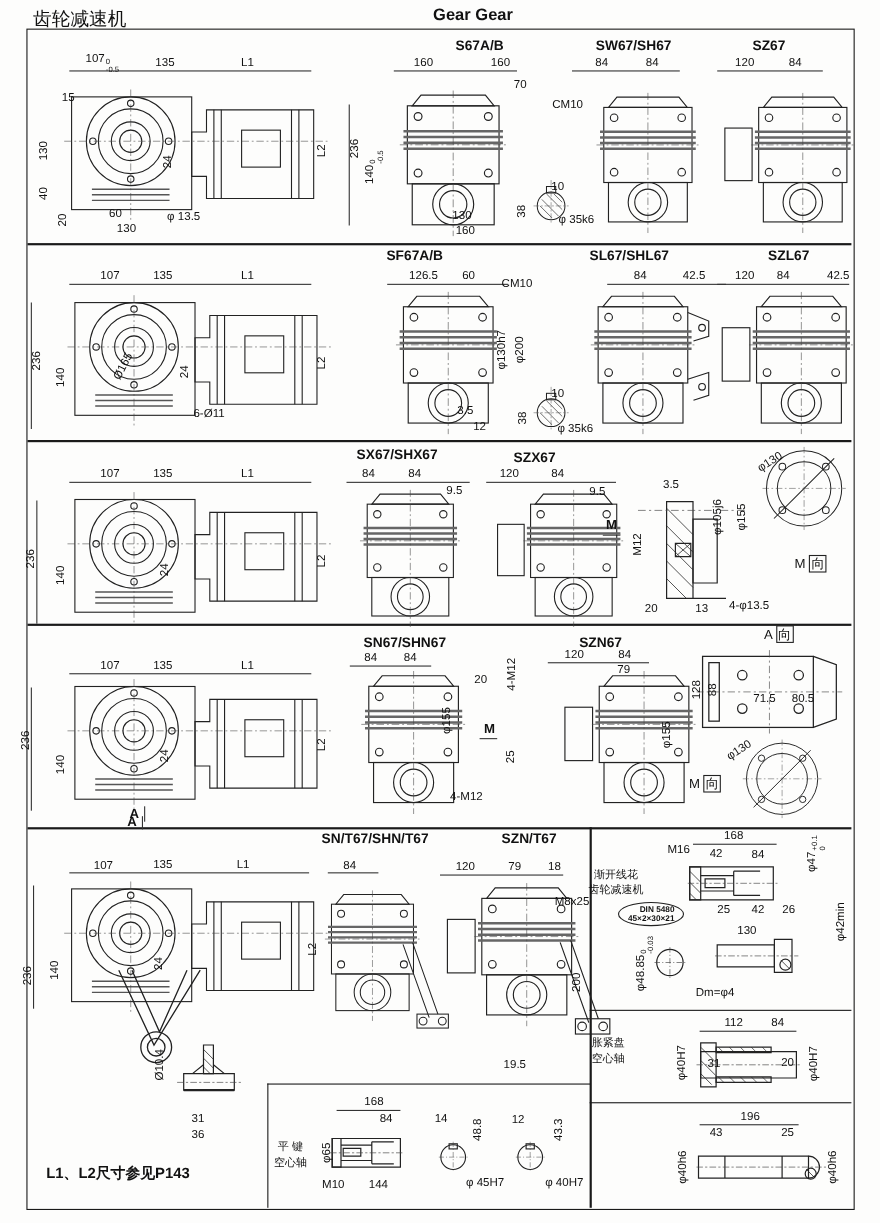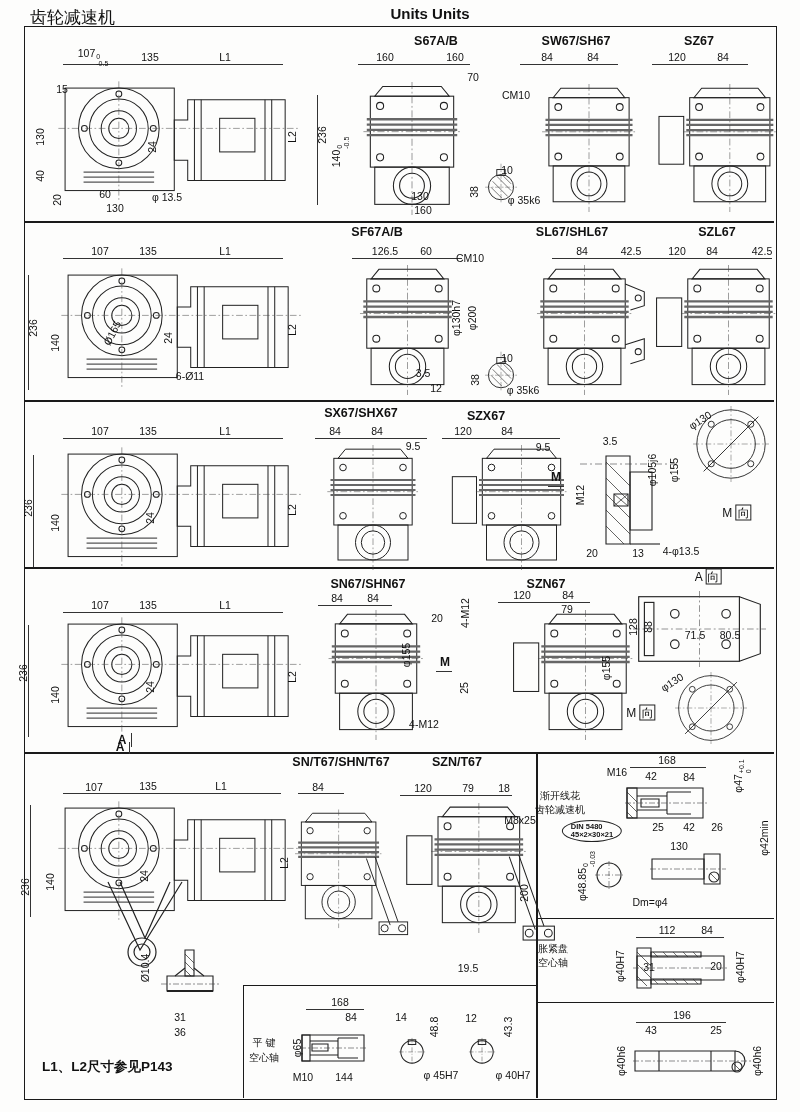--- a/index.html
+++ b/index.html
@@ -16,21 +16,21 @@
   .bx{border:1px solid #222;padding:0 1px;}
   .dl{position:absolute;background:#333;height:1px;z-index:2;}
   .dv{position:absolute;background:#333;width:1px;z-index:2;}
   .frame{position:absolute;border:1.5px solid #1a1a1a;z-index:1;}
   .sep{position:absolute;background:#1a1a1a;z-index:1;}
   .wm{position:absolute;font-size:300px;font-weight:bold;font-style:italic;color:#bfbfbf;opacity:.62;
       z-index:5;line-height:1;letter-spacing:-18px;pointer-events:none;}
   svg.draw{position:absolute;z-index:3;}
   svg.draw *{vector-effect:non-scaling-stroke;}
   .bubble{position:absolute;border:1.2px solid #222;border-radius:50%;padding:2px 8px;font-size:7.5px;
-          font-weight:bold;text-align:left;line-height:8px;transform:translate(-50%,-50%);z-index:10;background:#fdfdfc;}
+          font-weight:bold;text-align:right;line-height:8px;transform:translate(-50%,-50%);z-index:10;background:#fdfdfc;}
   .note{position:absolute;font-weight:bold;font-size:13.5px;z-index:10;}
   .hdr-cn{position:absolute;font-weight:normal;font-size:17px;z-index:10;}
   .hdr-en{position:absolute;font-weight:bold;font-size:15px;transform:translateX(-50%);z-index:10;}
 </style>
 </head>
 <body>
 
 <div id="page">
 
   <svg width="0" height="0" style="position:absolute">
@@ -135,21 +135,21 @@
         <g fill="none" stroke="#222" stroke-width="1.1">
           <circle cx="15" cy="16" r="12"></circle>
           <rect x="11" y="3" width="8" height="5"></rect>
         </g>
         <path d="M15,1 V29 M1,16 H29" stroke="#444" stroke-width=".5" stroke-dasharray="5 2 1 2" fill="none"></path>
       </symbol>
     </defs>
   </svg>
 
   <div class="hdr-cn" style="left:30px;top:6px">齿轮减速机</div>
-  <div class="hdr-en" style="left:430px;top:5px">Units Units</div>
+  <div class="hdr-en" style="left:430px;top:5px">Gear Gear</div>
 
   <div class="frame" style="left:24px;top:26px;width:751px;height:1072px"></div>
   <div class="sep" style="left:25px;top:221px;width:749px;height:1.5px"></div>
   <div class="sep" style="left:25px;top:400px;width:749px;height:1.5px"></div>
   <div class="sep" style="left:25px;top:567px;width:749px;height:1.5px"></div>
   <div class="sep" style="left:25px;top:752px;width:749px;height:1.5px"></div>
   <div class="sep" style="left:536px;top:752px;width:1.5px;height:346px"></div>
   <div class="sep" style="left:536px;top:918px;width:238px;height:1.2px"></div>
   <div class="sep" style="left:536px;top:1002px;width:238px;height:1.2px"></div>
   <div class="sep" style="left:243px;top:985px;width:294px;height:1.2px"></div>
@@ -483,21 +483,21 @@
   <div class="dl" style="left:63px;top:793px;width:218px"></div>
   <div class="dl" style="left:298px;top:793px;width:46px"></div>
   <div class="dl" style="left:400px;top:795px;width:112px"></div>
   <div class="dl" style="left:630px;top:767px;width:76px"></div>
   <div class="dl" style="left:636px;top:937px;width:88px"></div>
   <div class="dl" style="left:636px;top:1022px;width:90px"></div>
   <div class="dl" style="left:306px;top:1009px;width:58px"></div>
   <div class="dv" style="left:30px;top:805px;height:112px"></div>
 
   <span class="dim ttl" style="left:341px;top:762px">SN/T67/SHN/T67</span>
-  <span class="dim ttl" style="left:457px;top:762px">SZN/T67</span>
+  <span class="dim ttl" style="left:481px;top:762px">SZN/T67</span>
 
   <span class="dim" style="left:120px;top:747px;font-weight:bold;font-size:12px">A</span>
   <div class="dv" style="left:129px;top:742px;height:12px"></div>
   <span class="dim" style="left:94px;top:787px">107</span>
   <span class="dim" style="left:148px;top:786px">135</span>
   <span class="dim" style="left:221px;top:786px">L1</span>
   <span class="dim v" style="left:25px;top:887px">236</span>
   <span class="dim v" style="left:50px;top:882px">140</span>
   <span class="dim v" style="left:144px;top:876px">24</span>
   <span class="dim v" style="left:284px;top:863px">L2</span>

